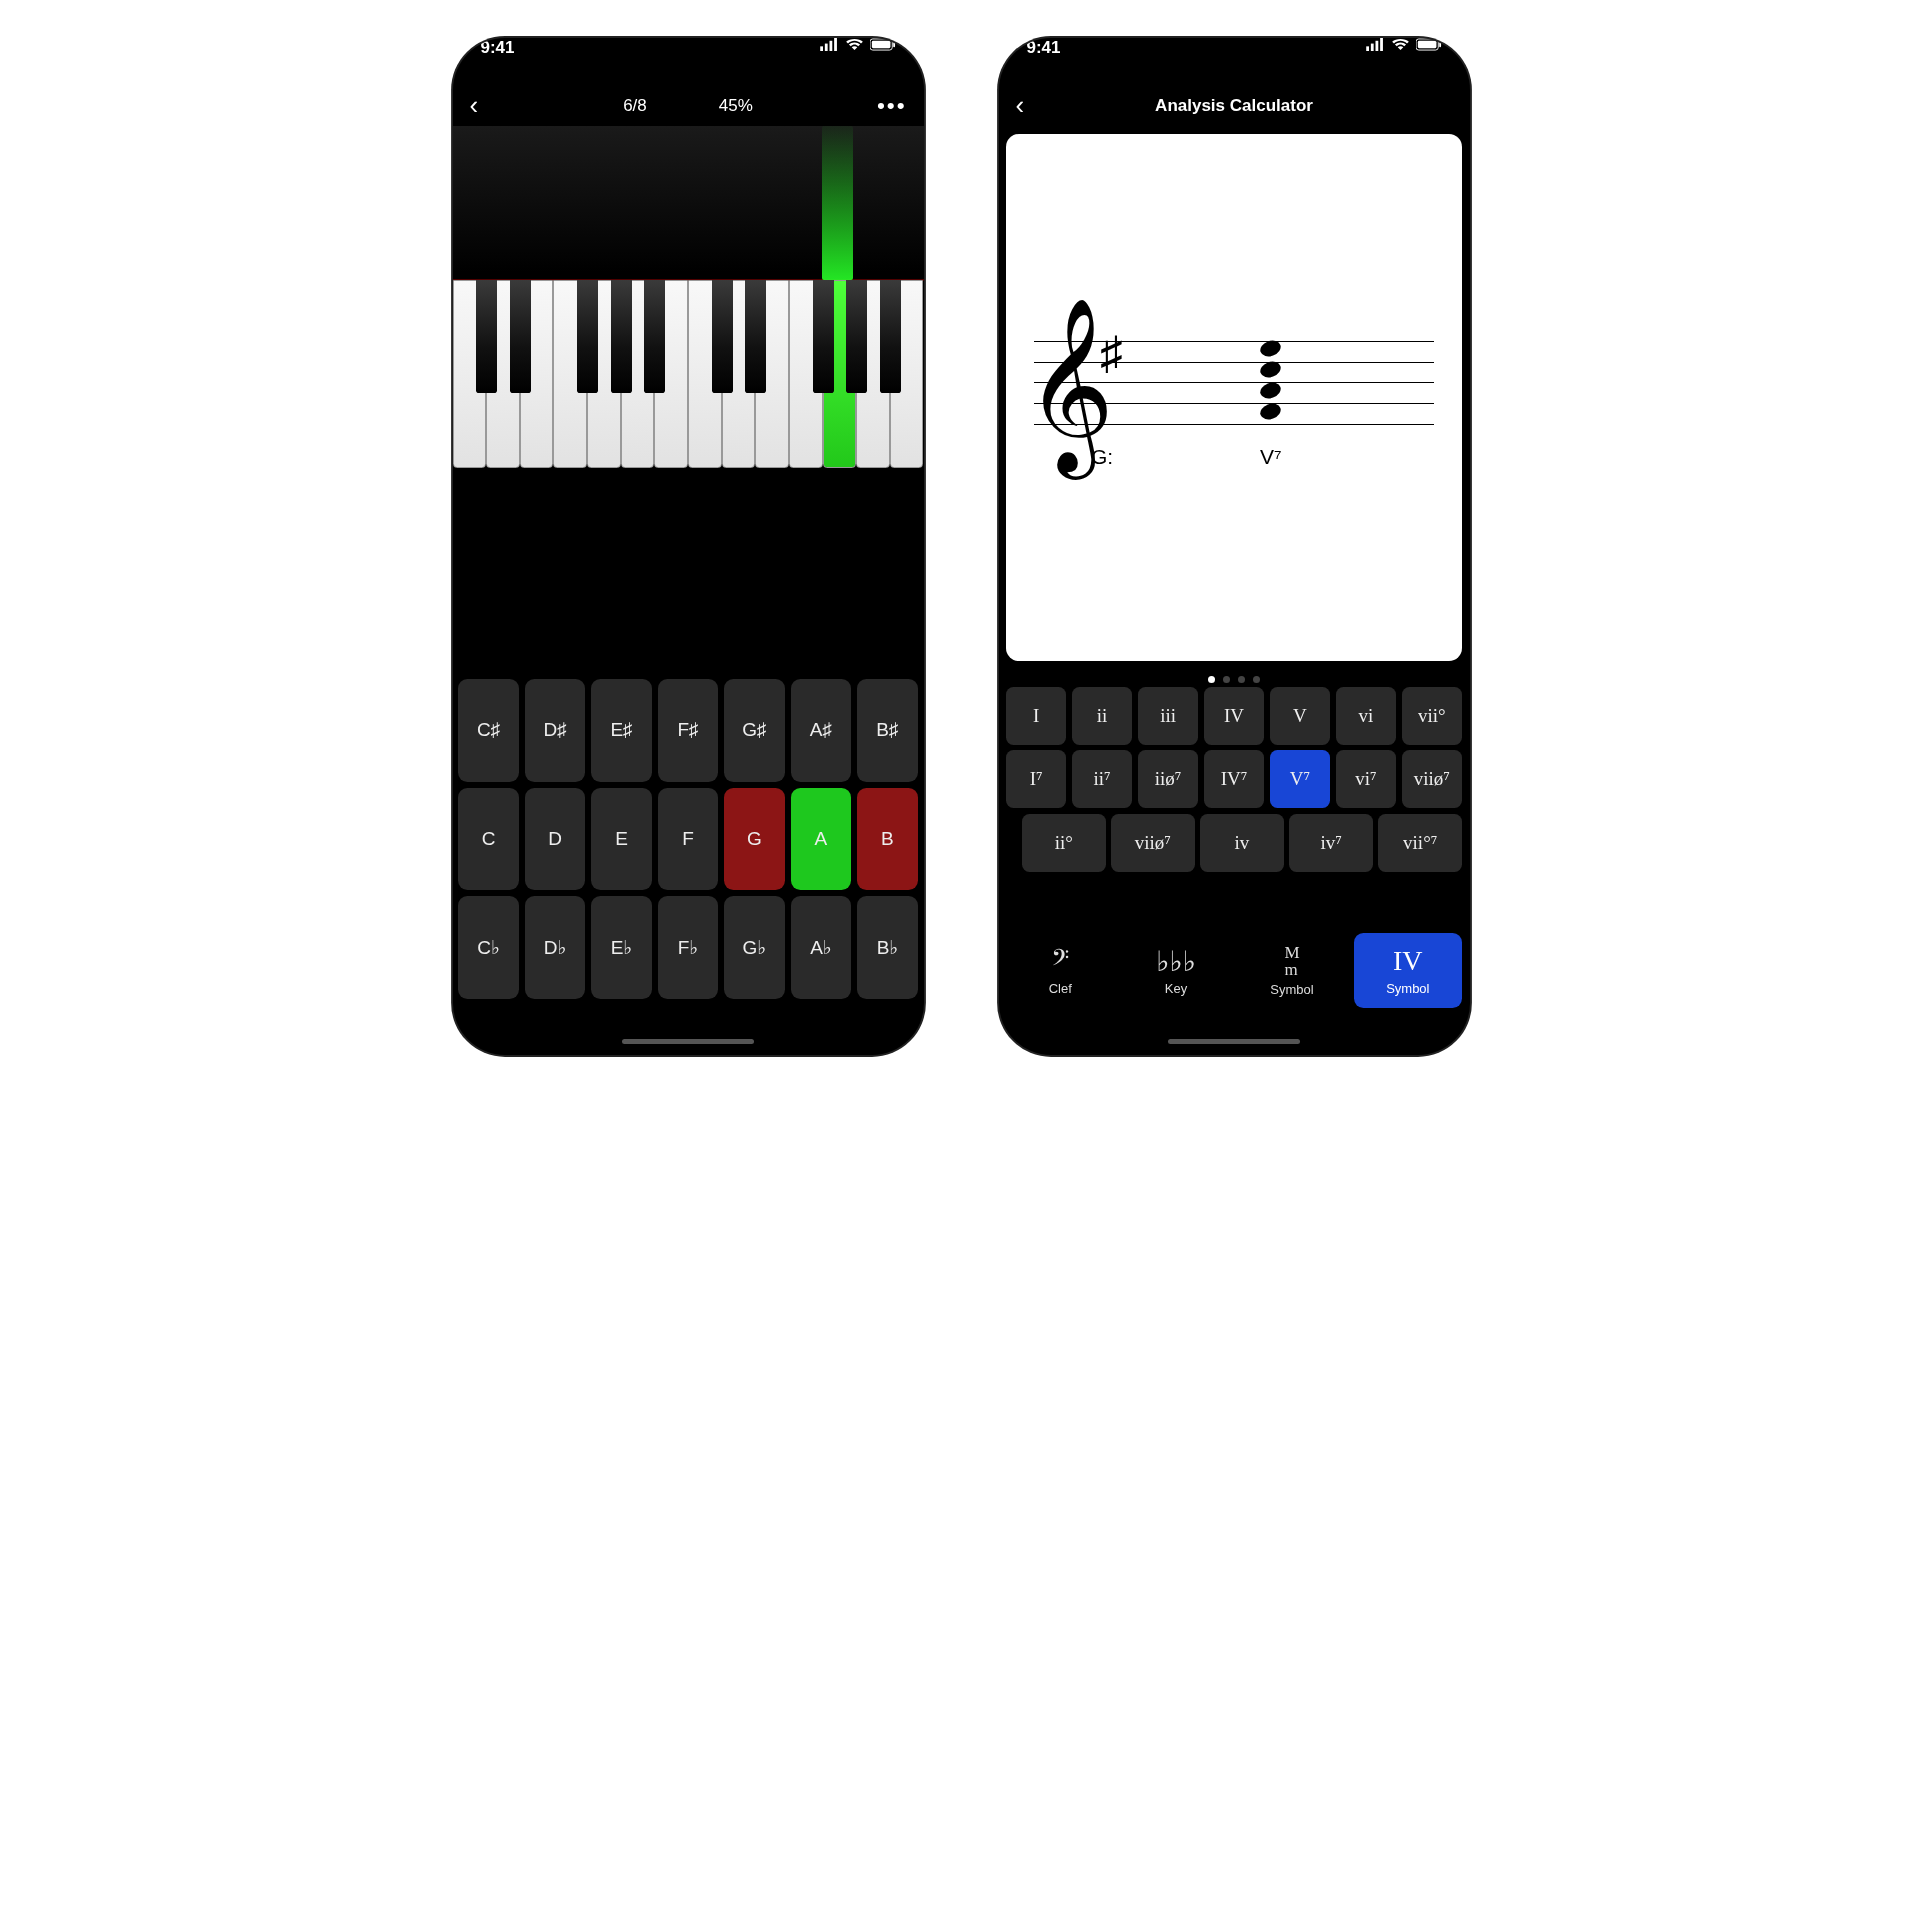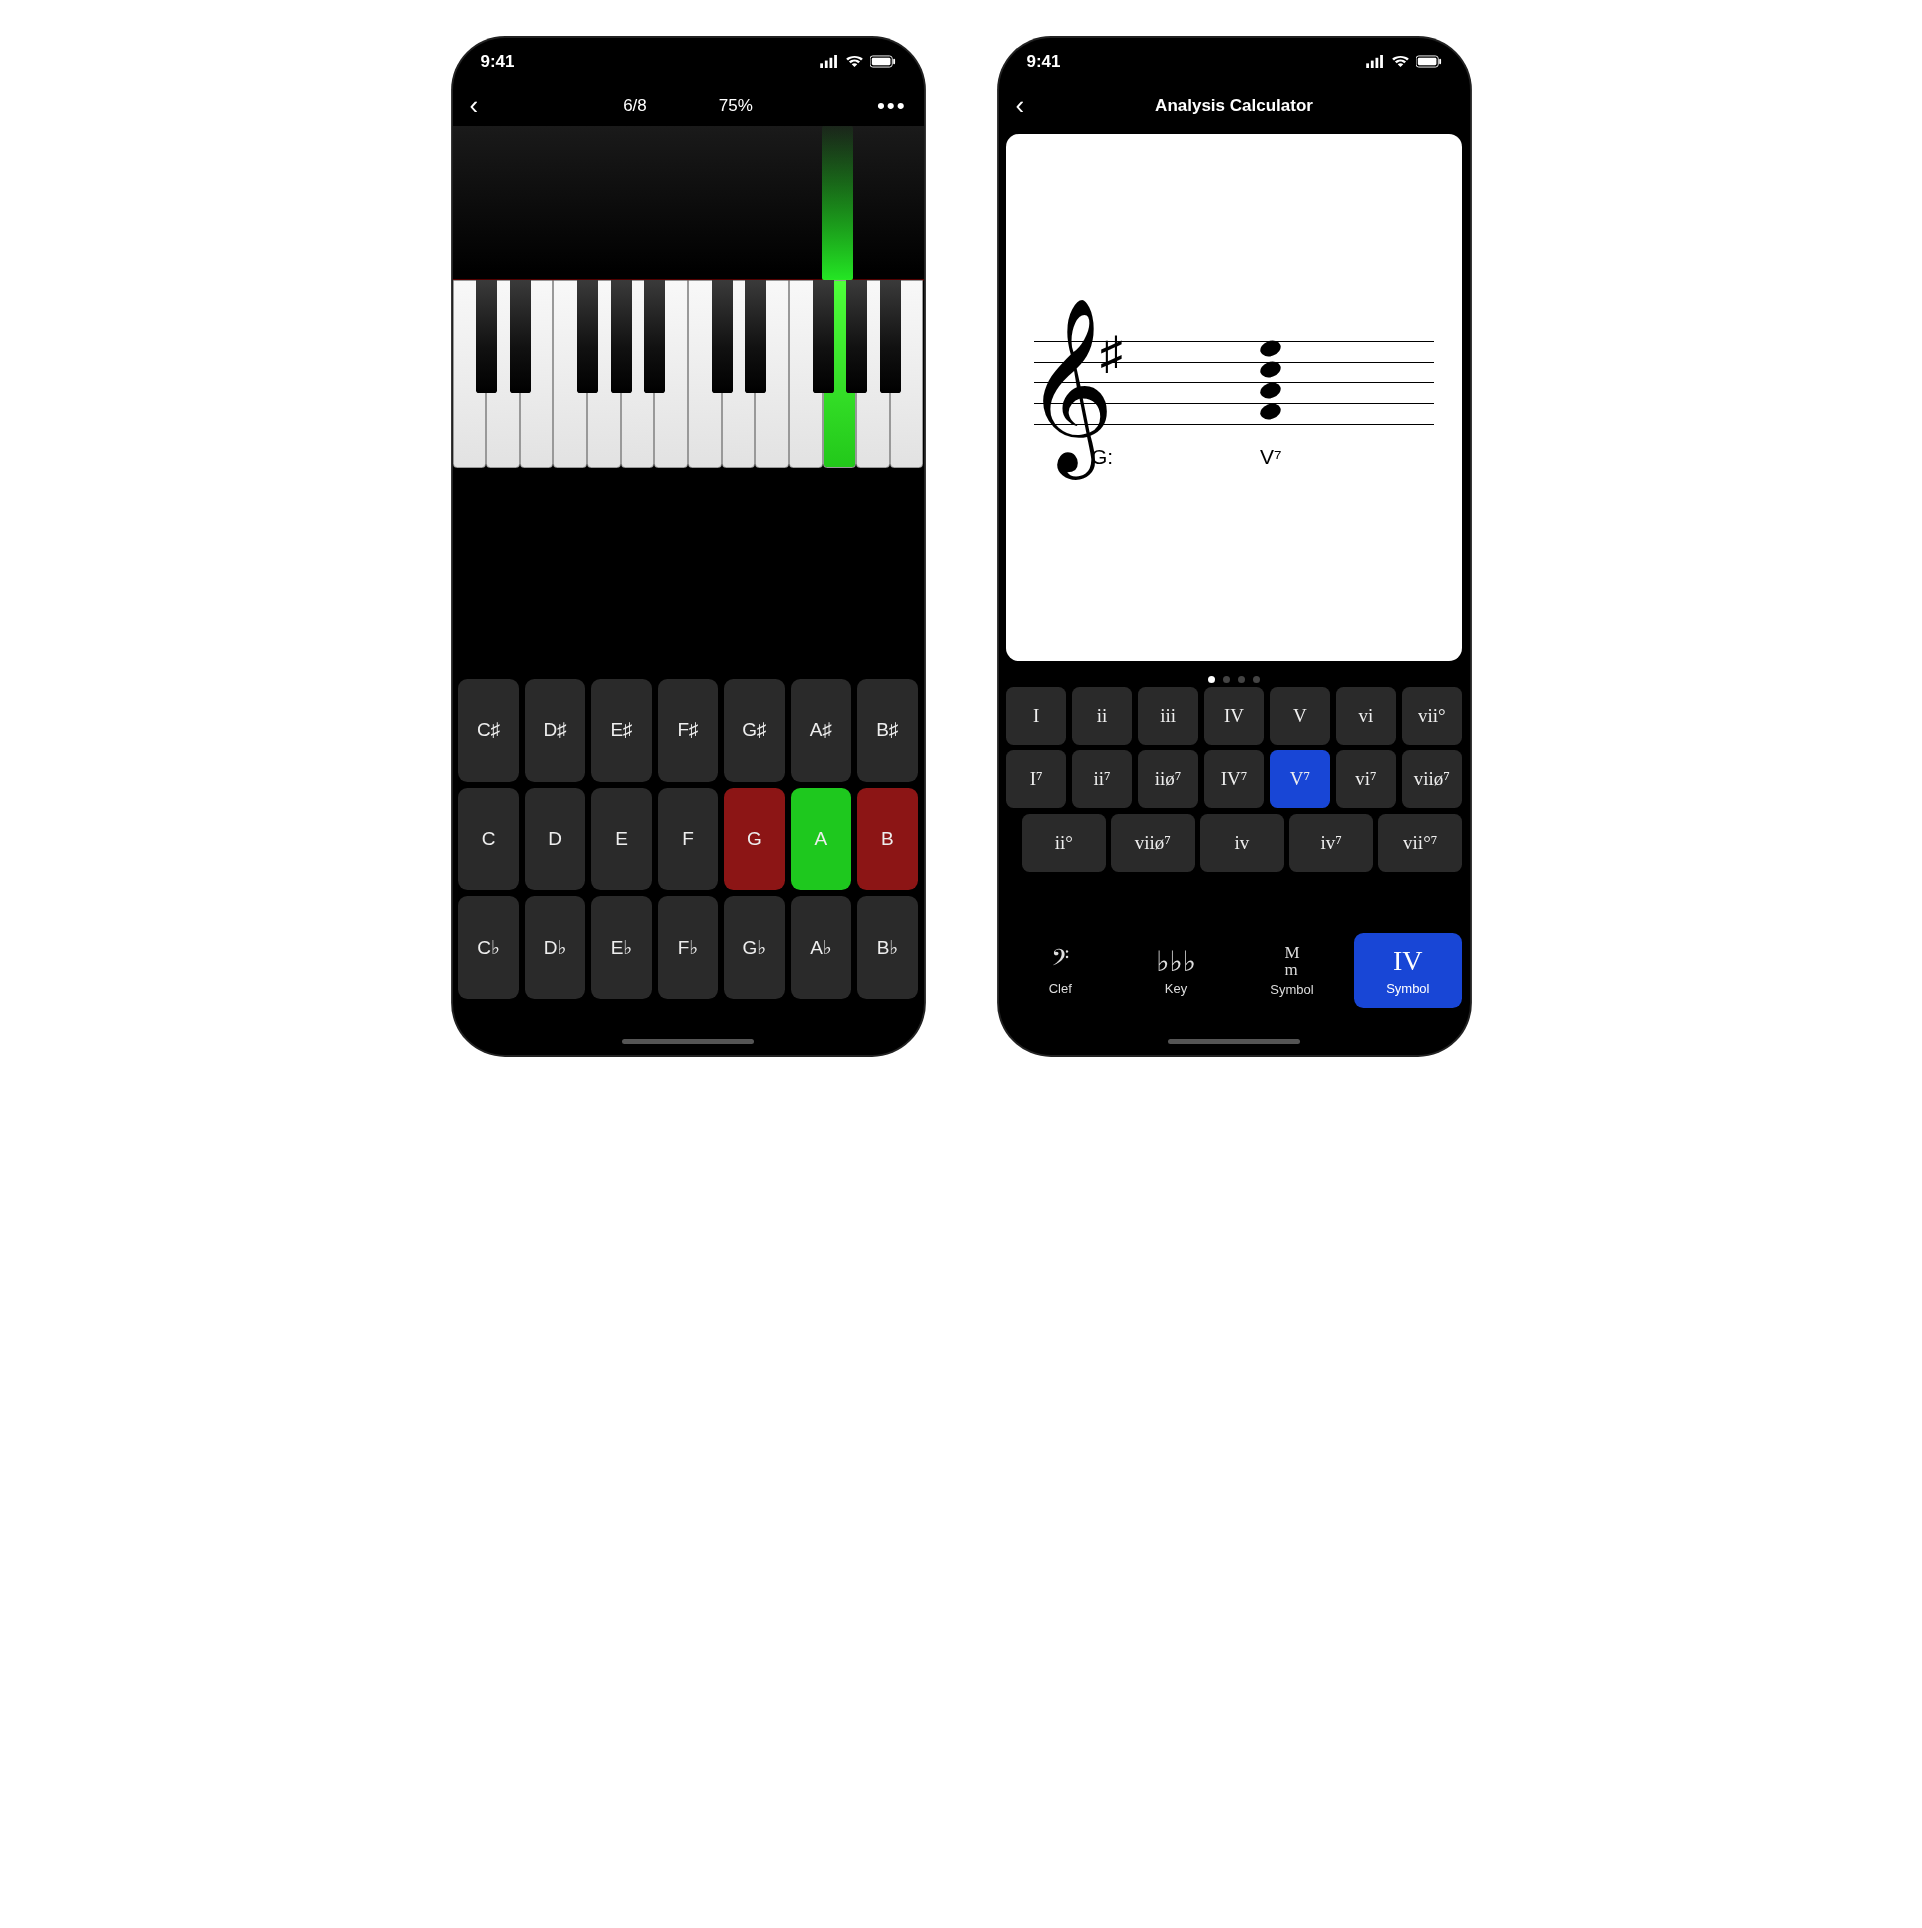--- a/index.html
+++ b/index.html
@@ -29,21 +29,21 @@
     height: 30px;
     background: #000;
     border-bottom-left-radius: 19px;
     border-bottom-right-radius: 19px;
     z-index: 10;
   }
   .status-bar {
     height: 47px;
     display: flex;
     justify-content: space-between;
-    align-items: center;
+    align-items: flex-start;
     padding: 0 28px;
     color: #fff;
     font-size: 17px;
     font-weight: 600;
   }
   .status-icons { display: flex; gap: 5.6px; align-items: center; }
   .nav-bar {
     height: 41px;
     display: flex;
     align-items: center;
@@ -227,21 +227,21 @@
           <rect x="2" y="3" width="20" height="8" rx="1.5" fill="#fff"></rect>
           <rect x="25" y="4" width="2" height="6" rx="1" fill="#fff"></rect>
         </svg>
     </div>
   </div>
 
   <div class="nav-bar">
     <span class="back-chevron">‹</span>
     <div class="nav-center">
       <span>6/8</span>
-      <span>75%</span>
+      <span>45%</span>
     </div>
     <span class="more-dots">•••</span>
   </div>
 
   <div class="piano-zone">
     <div class="piano-glow-line"></div>
     <div class="green-beam" style="left:369px;"></div>
     <div class="keyboard" id="keyboard">
         <div class="white-key"></div>
         <div class="white-key"></div>

